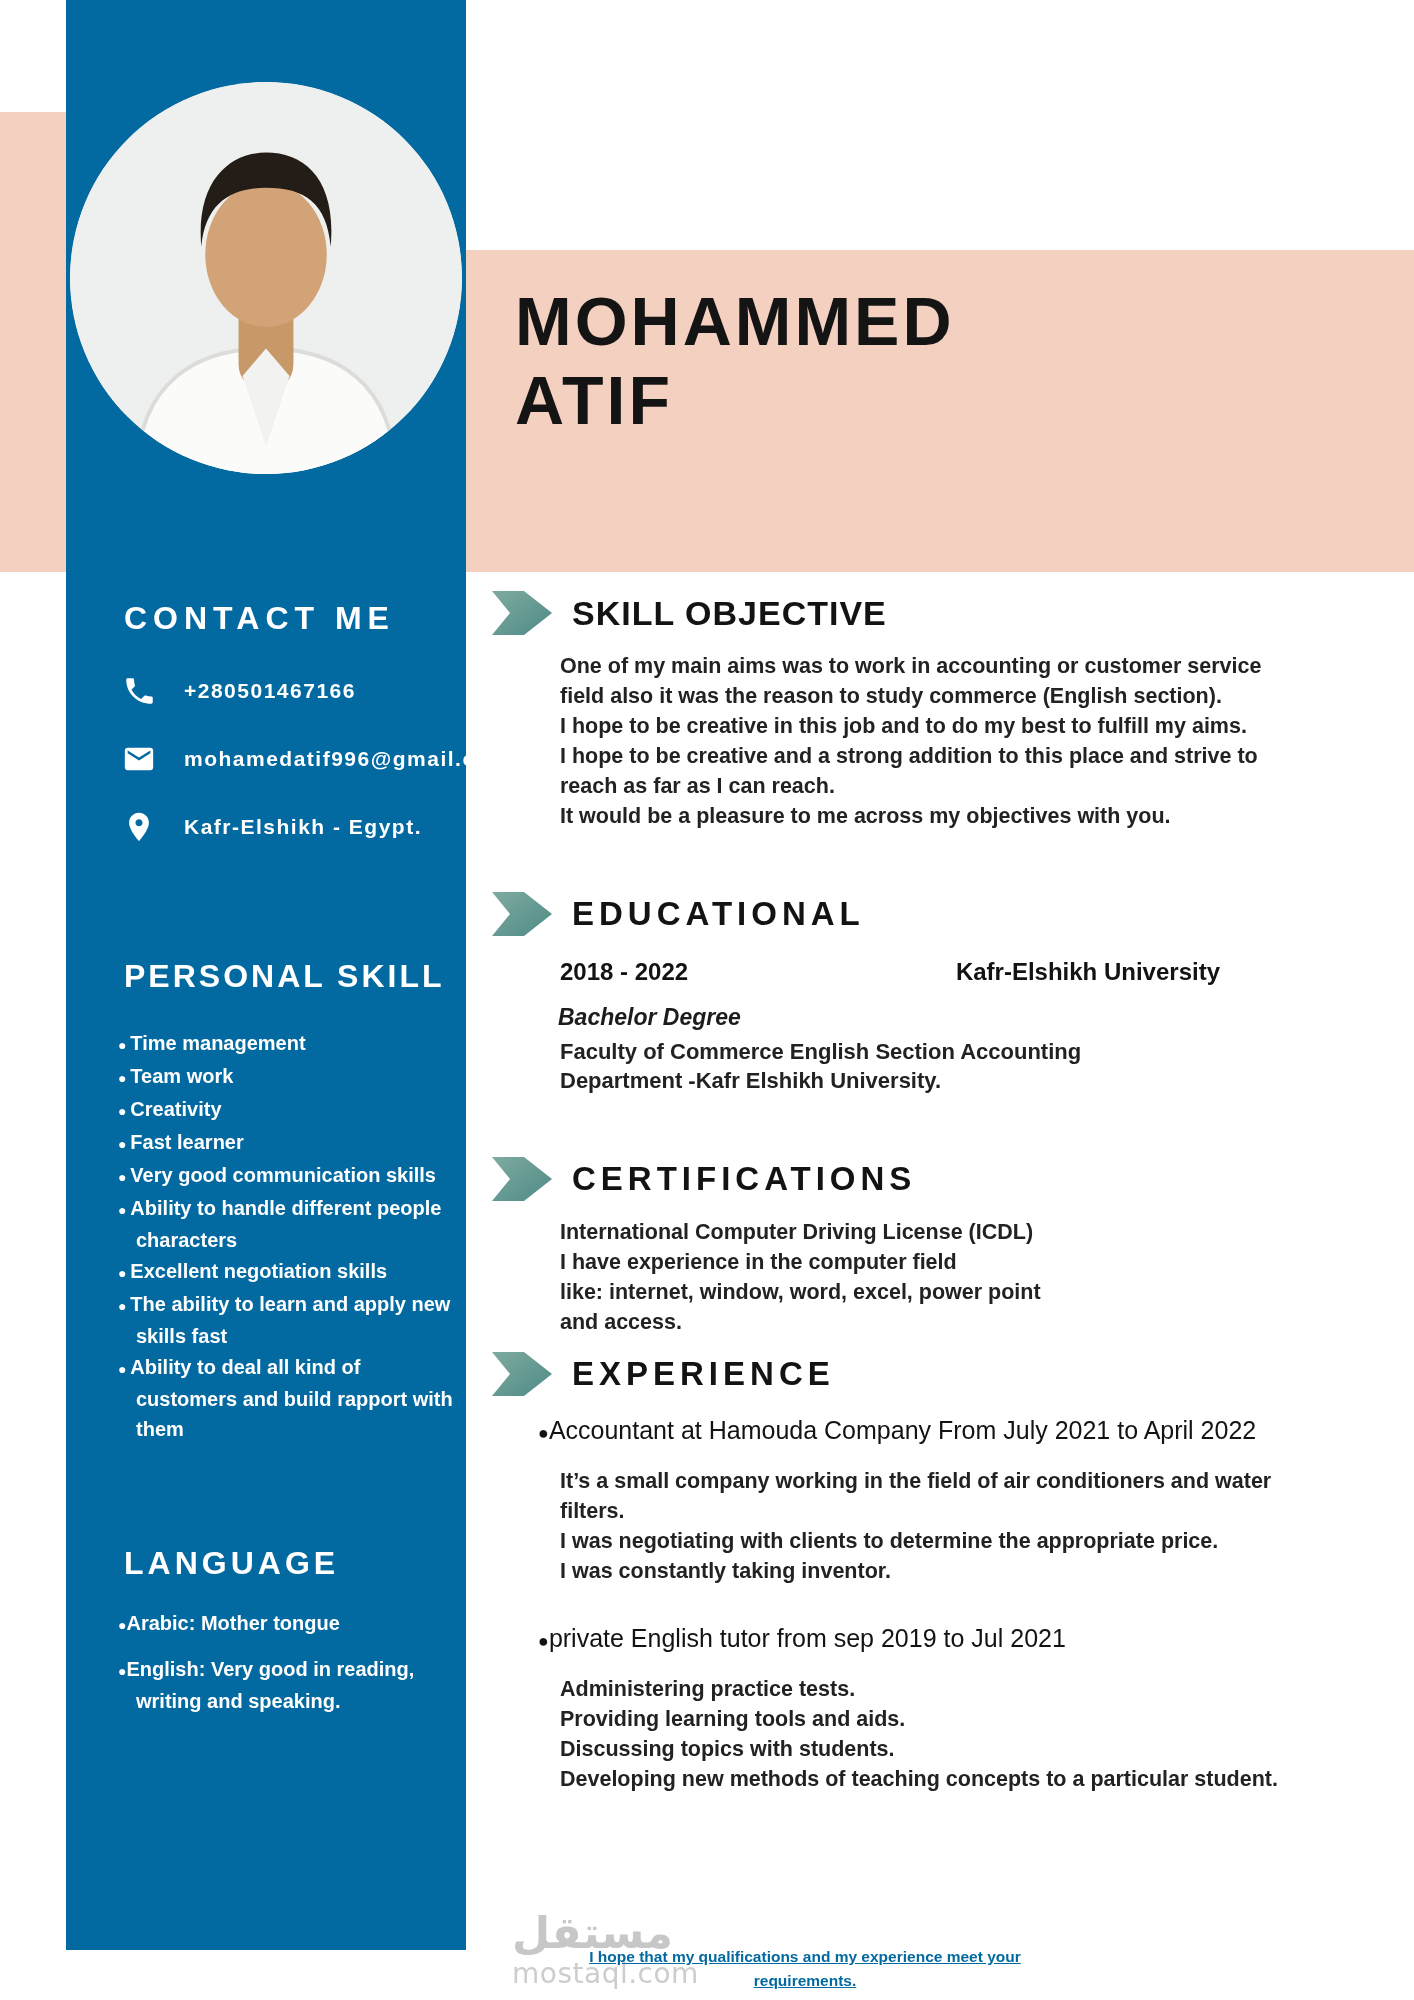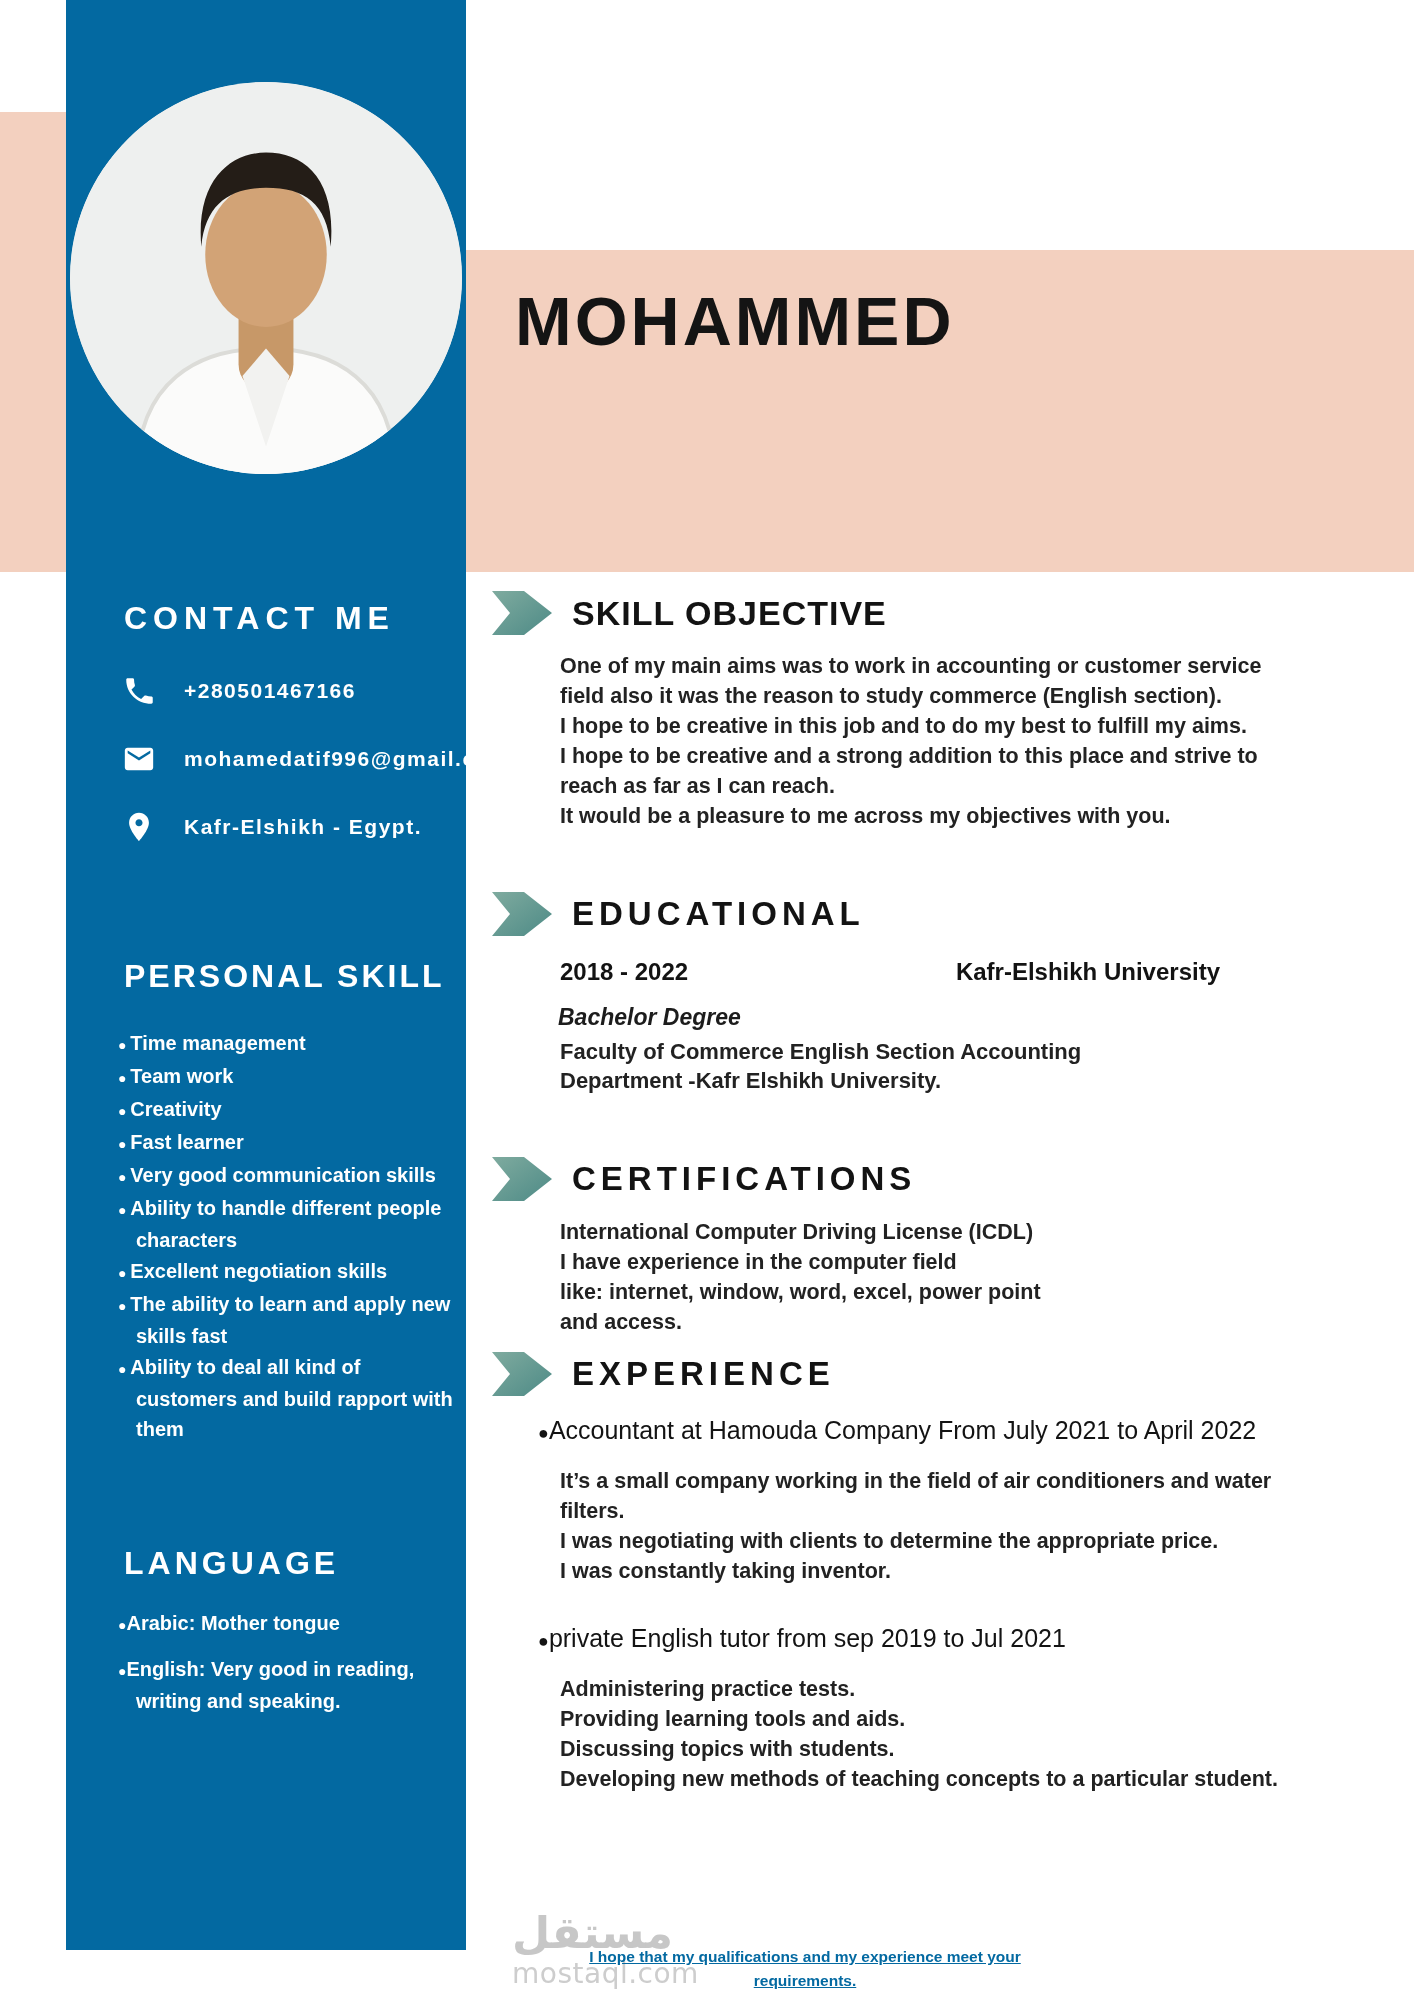--- a/index.html
+++ b/index.html
@@ -134,20 +134,21 @@
 
     <h2 class="side-title language-title">LANGUAGE</h2>
     <ul class="language-list">
       <li>Arabic: Mother tongue</li>
       <li>English: Very good in reading, writing and speaking.</li>
     </ul>
   </aside>
 
   <div class="name">
     <div>MOHAMMED</div>
+    <div>ATIF</div>
   </div>
 
   <section class="sec sec-career">
     <div class="sec-header">
       <span class="arrow">
         <svg viewBox="0 0 64 48">
             <polygon points="2,2 34,2 62,24 34,46 2,46 20,24" fill="url(#arrowGrad)"></polygon>
           </svg>
       </span>
       <h3 class="sec-title">SKILL OBJECTIVE</h3>

